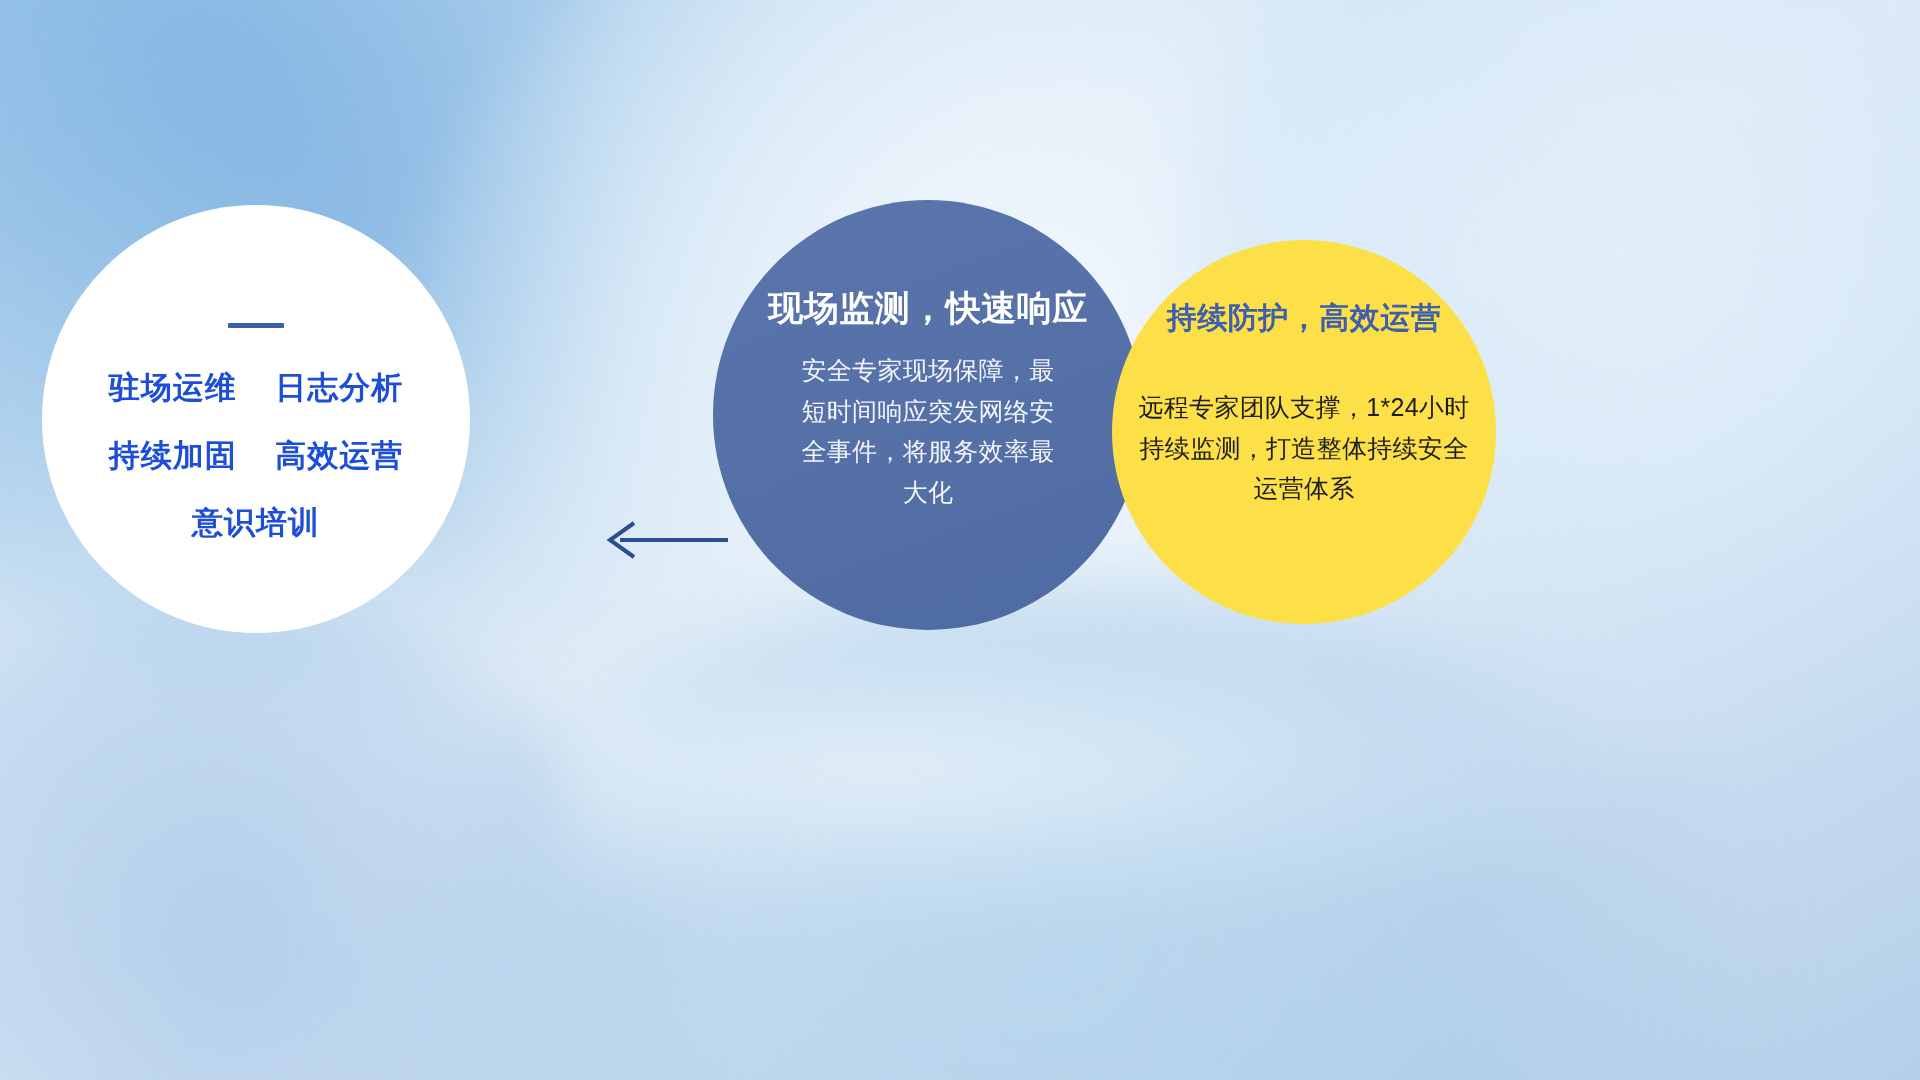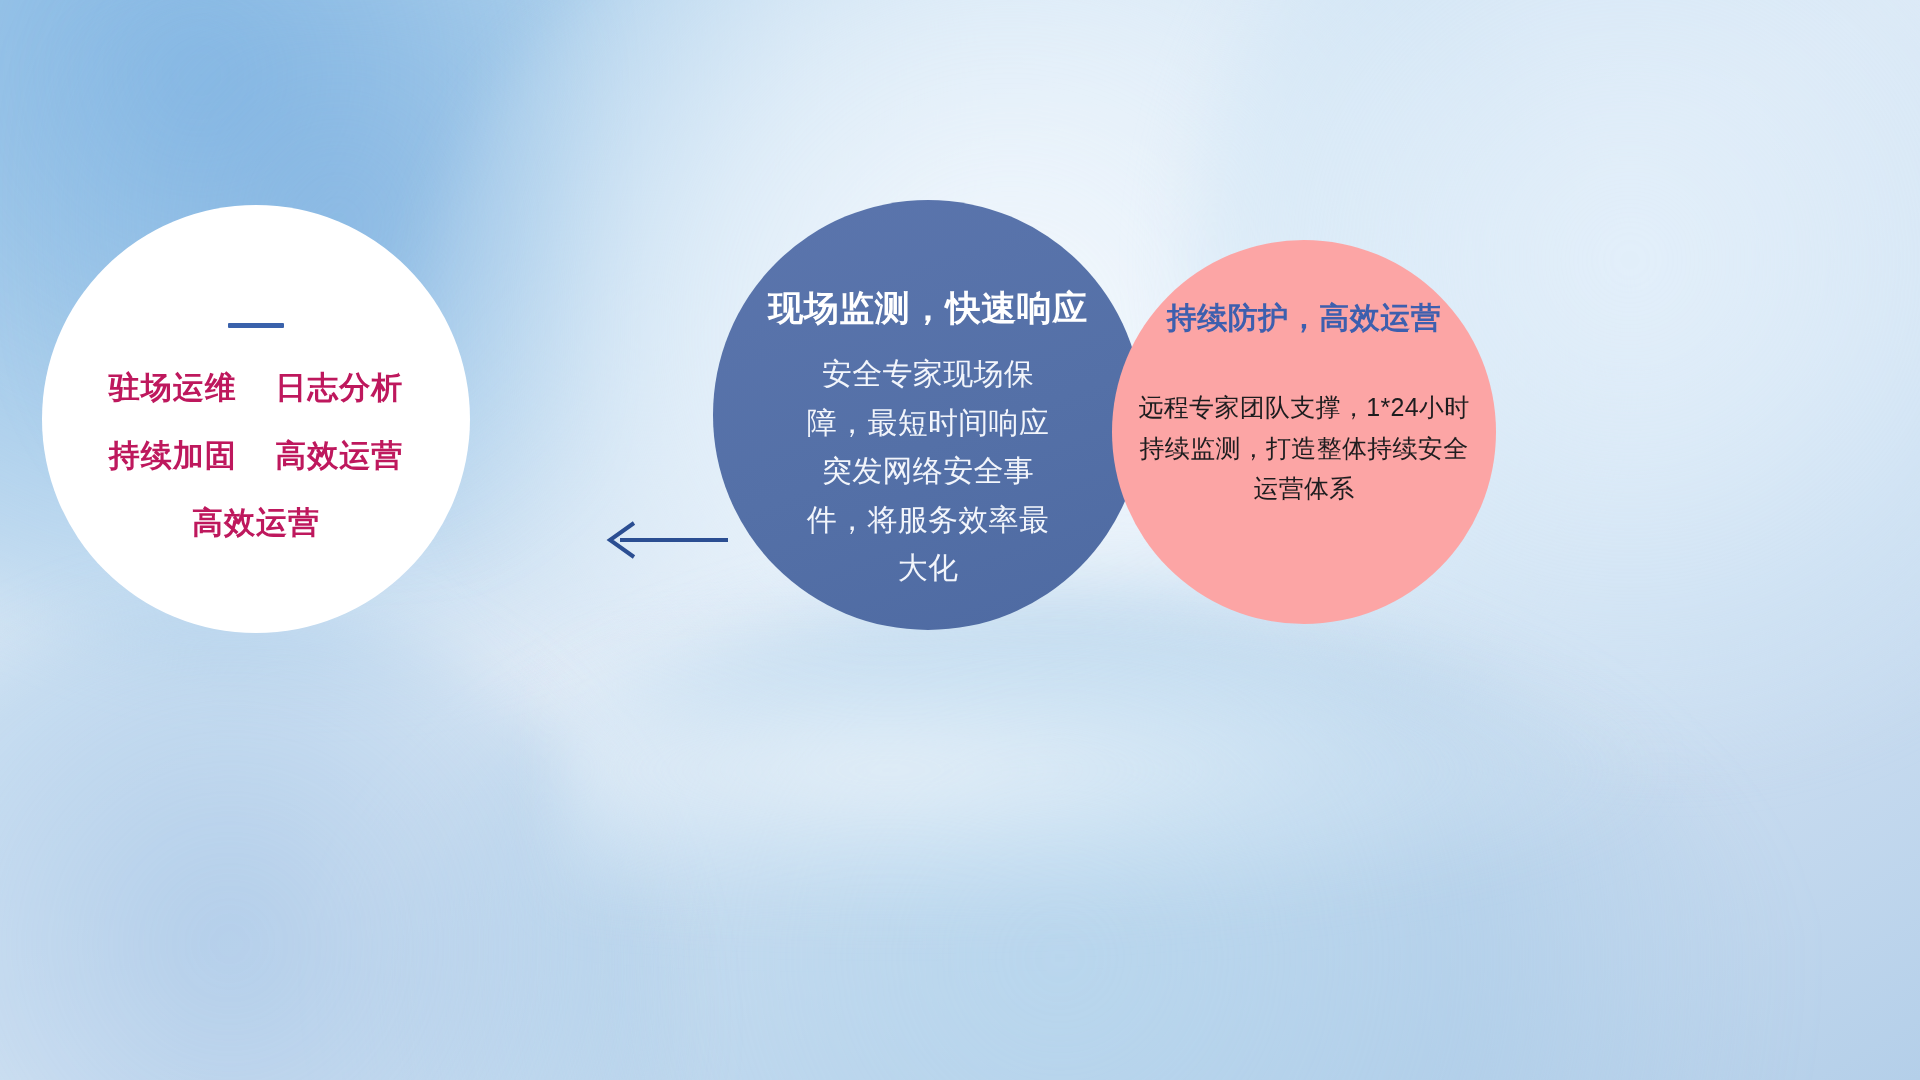--- a/index.html
+++ b/index.html
@@ -150,21 +150,21 @@
     padding-top: 118px;
   }
   .dash {
     width: 56px;
     height: 5px;
     background: #3a62ab;
     border-radius: 1px;
     margin-bottom: 44px;
   }
   .left-line {
-    color: #be185d;
+    color: #1d4ed8;
     font-size: 31px;
     font-weight: bold;
     line-height: 1.05;
     letter-spacing: 1px;
     margin-bottom: 35px;
     white-space: pre;
     text-align: center;
   }
   .left-line:last-child { margin-bottom: 0; }
 
@@ -188,33 +188,33 @@
   .mid-title {
     color: #ffffff;
     font-size: 35px;
     font-weight: bold;
     letter-spacing: 0.5px;
     white-space: nowrap;
     margin-bottom: 18px;
   }
   .mid-body {
     color: #f2f5fb;
-    font-size: 30px;
+    font-size: 25px;
     line-height: 1.62;
     width: 262px;
     text-align: center;
     letter-spacing: 0.3px;
   }
 
   .circle-right {
     left: 1112px;
     top: 240px;
     width: 384px;
     height: 384px;
-    background: #fca5a5;
+    background: #fde047;
   }
   .circle-right .inner {
     position: absolute;
     inset: 0;
     display: flex;
     flex-direction: column;
     align-items: center;
     padding-top: 58px;
     box-sizing: border-box;
   }
@@ -262,21 +262,21 @@
   <svg class="arrow-svg" viewBox="0 0 140 50">
     <line x1="138" y1="25" x2="30" y2="25" stroke="#2b4e92" stroke-width="4"></line>
     <polyline points="44,8 20,25 44,42" fill="none" stroke="#2b4e92" stroke-width="4" stroke-linecap="butt" stroke-linejoin="miter"></polyline>
   </svg>
 
   <div class="circle circle-left">
     <div class="inner">
       <div class="dash"></div>
       <div class="left-line">驻场运维    日志分析</div>
       <div class="left-line">持续加固    高效运营</div>
-      <div class="left-line">高效运营</div>
+      <div class="left-line">意识培训</div>
     </div>
   </div>
 
   <div class="circle circle-mid">
     <div class="inner">
       <div class="mid-title">现场监测，快速响应</div>
       <div class="mid-body">安全专家现场保障，最短时间响应突发网络安全事件，将服务效率最大化</div>
     </div>
   </div>
 

